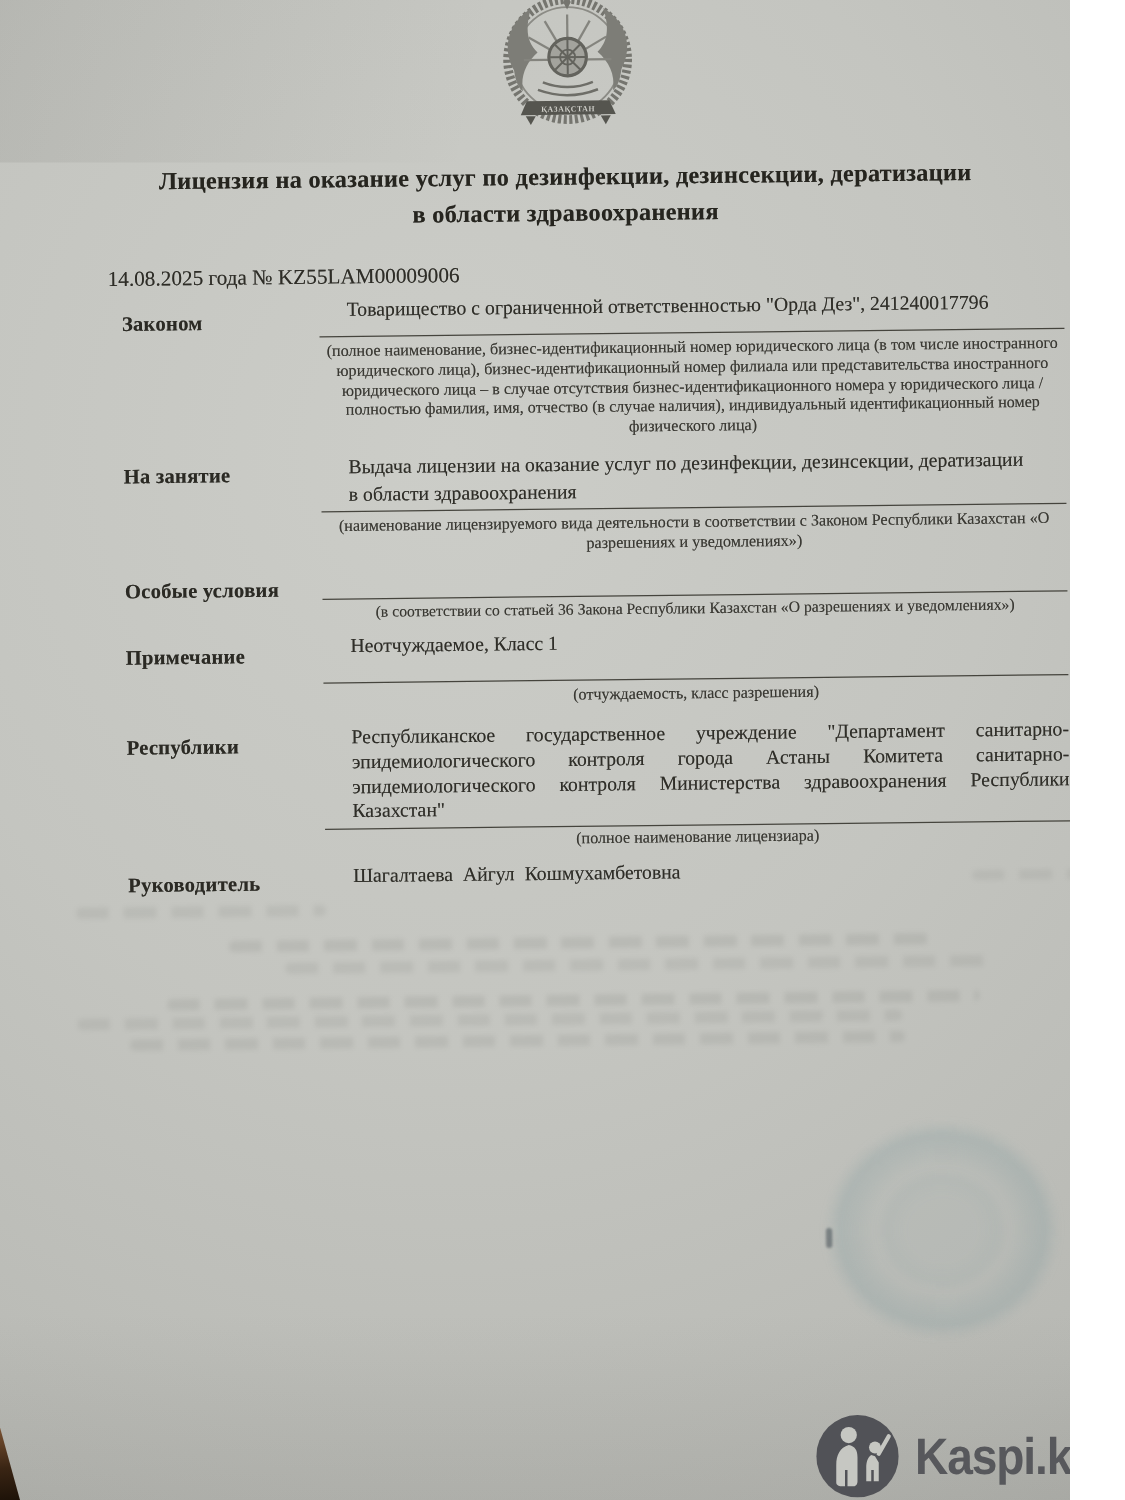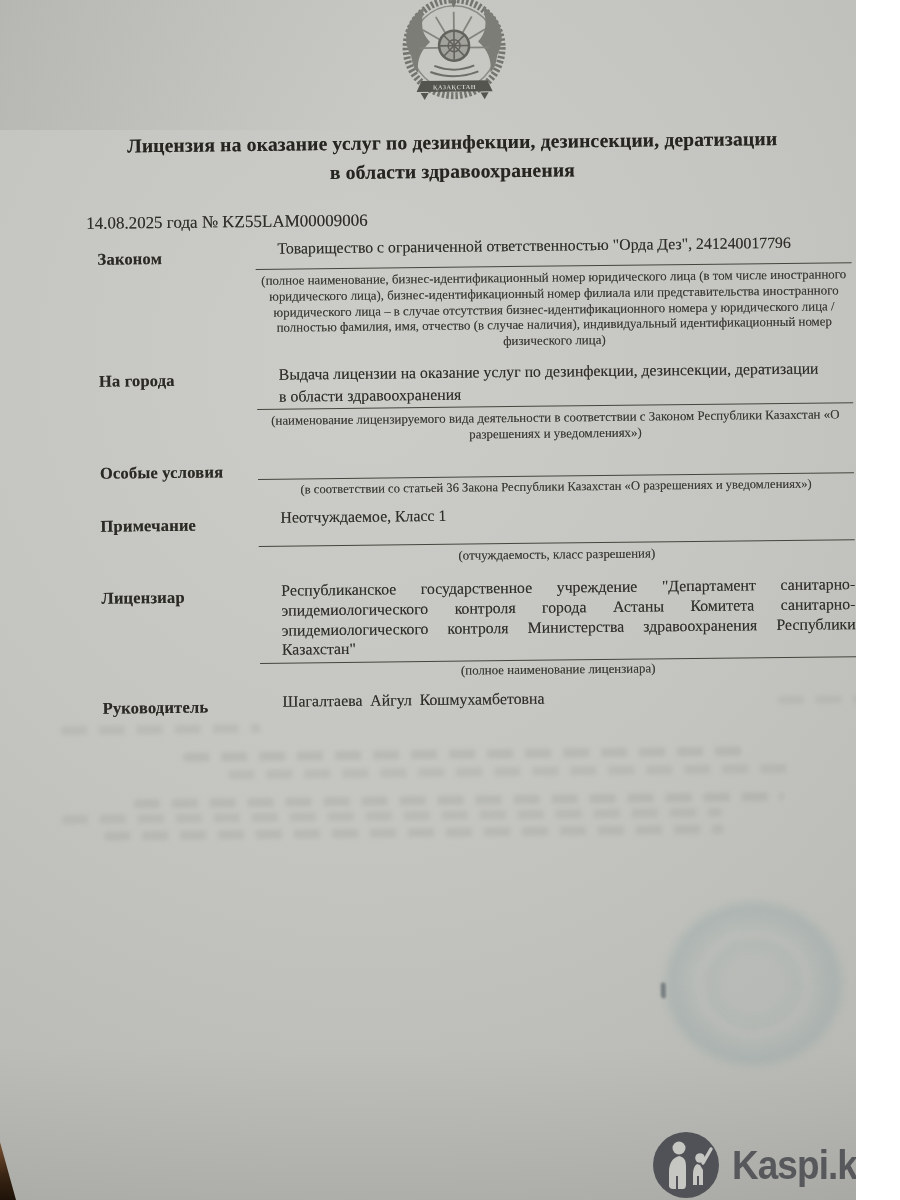--- a/index.html
+++ b/index.html
@@ -126,38 +126,38 @@
     </div>
 
     <div class="docnum">14.08.2025 года № KZ55LAM00009006</div>
 
     <div class="label r0-label">Законом</div>
     <div class="vcol r0-value uline">
       <div class="vtext">Товарищество с ограниченной ответственностью "Орда Дез", 241240017796</div>
     </div>
     <div class="caption r0-caption">(полное наименование, бизнес-идентификационный номер юридического лица (в том числе иностранного юридического лица), бизнес-идентификационный номер филиала или представительства иностранного юридического лица – в случае отсутствия бизнес-идентификационного номера у юридического лица / полностью фамилия, имя, отчество (в случае наличия), индивидуальный идентификационный номер физического лица)</div>
 
-    <div class="label r1-label">На города</div>
+    <div class="label r1-label">На занятие</div>
     <div class="vcol r1-value uline">
       <div class="vtext">Выдача лицензии на оказание услуг по дезинфекции, дезинсекции, дератизации</div>
       <div class="vtext">в области здравоохранения</div>
     </div>
     <div class="caption r1-caption">(наименование лицензируемого вида деятельности в соответствии с Законом Республики Казахстан «О разрешениях и уведомлениях»)</div>
 
     <div class="label r2-label">Особые условия</div>
     <div class="vcol r2-value uline"></div>
     <div class="caption r2-caption nowrap">(в соответствии со статьей 36 Закона Республики Казахстан «О разрешениях и уведомлениях»)</div>
 
     <div class="label r3-label">Примечание</div>
     <div class="vcol r3-value uline">
       <div class="vtext">Неотчуждаемое, Класс 1</div>
     </div>
     <div class="caption r3-caption">(отчуждаемость, класс разрешения)</div>
 
-    <div class="label r4-label">Лицензиар</div>
+    <div class="label r4-label">Республики</div>
     <div class="vcol r4-value uline">
       <div class="vtext jline">Республиканское государственное учреждение "Департамент санитарно-</div>
       <div class="vtext jline">эпидемиологического контроля города Астаны Комитета санитарно-</div>
       <div class="vtext jline">эпидемиологического контроля Министерства здравоохранения Республики</div>
       <div class="vtext jline jlast">Казахстан"</div>
     </div>
     <div class="caption r4-caption">(полное наименование лицензиара)</div>
 
     <div class="label r5-label">Руководитель</div>
     <div class="vcol r5-value">

